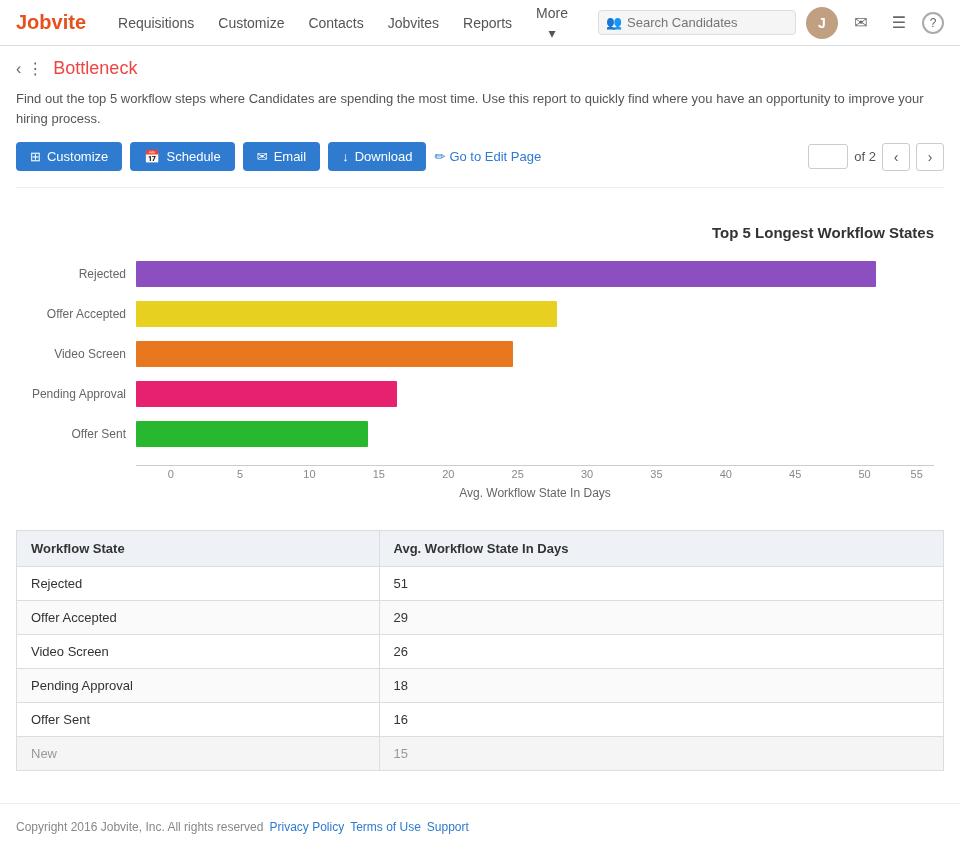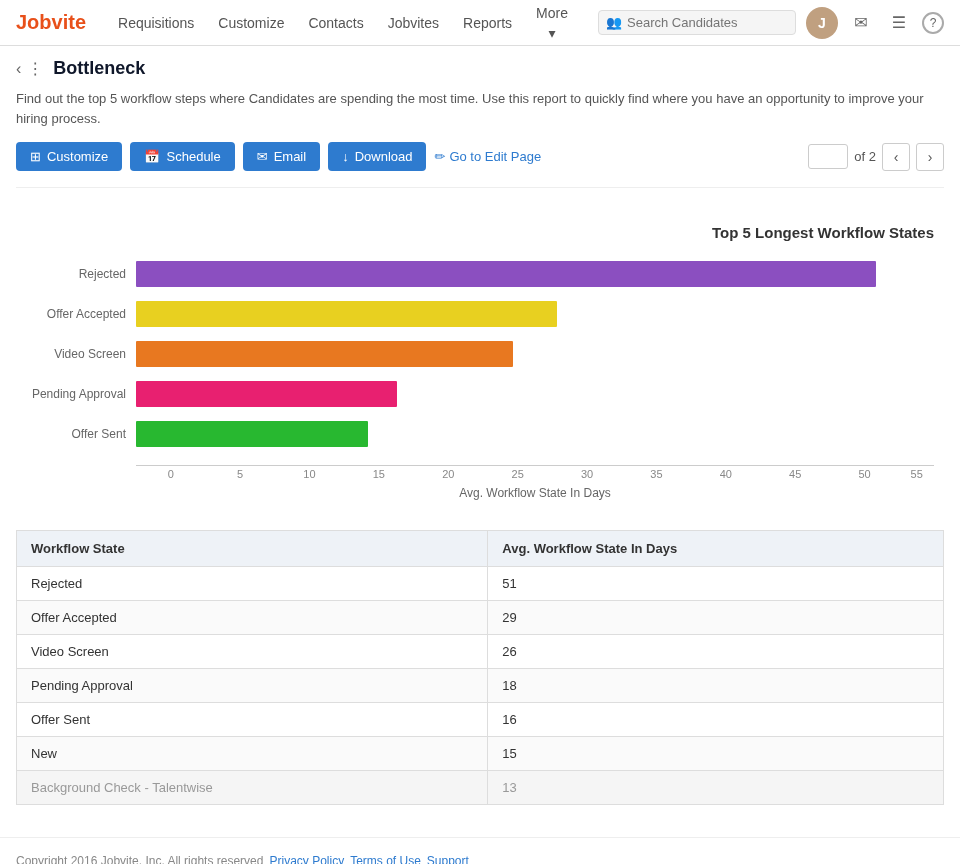--- a/index.html
+++ b/index.html
@@ -111,22 +111,22 @@
       font-size: 16px;
       cursor: pointer;
     }
     .breadcrumb-dots {
       color: #666;
       font-size: 16px;
       cursor: pointer;
     }
     .page-title {
       font-size: 18px;
-      font-weight: bold;
-      color: #0f172a;
+      font-weight: normal;
+      color: #ef4444;
     }
     .page-desc {
       font-size: 13px;
       color: #555;
       margin-bottom: 14px;
       line-height: 1.5;
     }
 
     
     .toolbar {
@@ -443,24 +443,20 @@
           <td>18</td>
         </tr>
         <tr>
           <td>Offer Sent</td>
           <td>16</td>
         </tr>
         <tr>
           <td>New</td>
           <td>15</td>
         </tr>
-        <tr>
-          <td>Background Check - Talentwise</td>
-          <td>13</td>
-        </tr>
       </tbody>
   </table>
 
 </div>
 
 <footer class="footer">
   <span>Copyright 2016 Jobvite, Inc. All rights reserved</span>
   <a>Privacy Policy</a>
   <a>Terms of Use</a>
   <a>Support</a>

